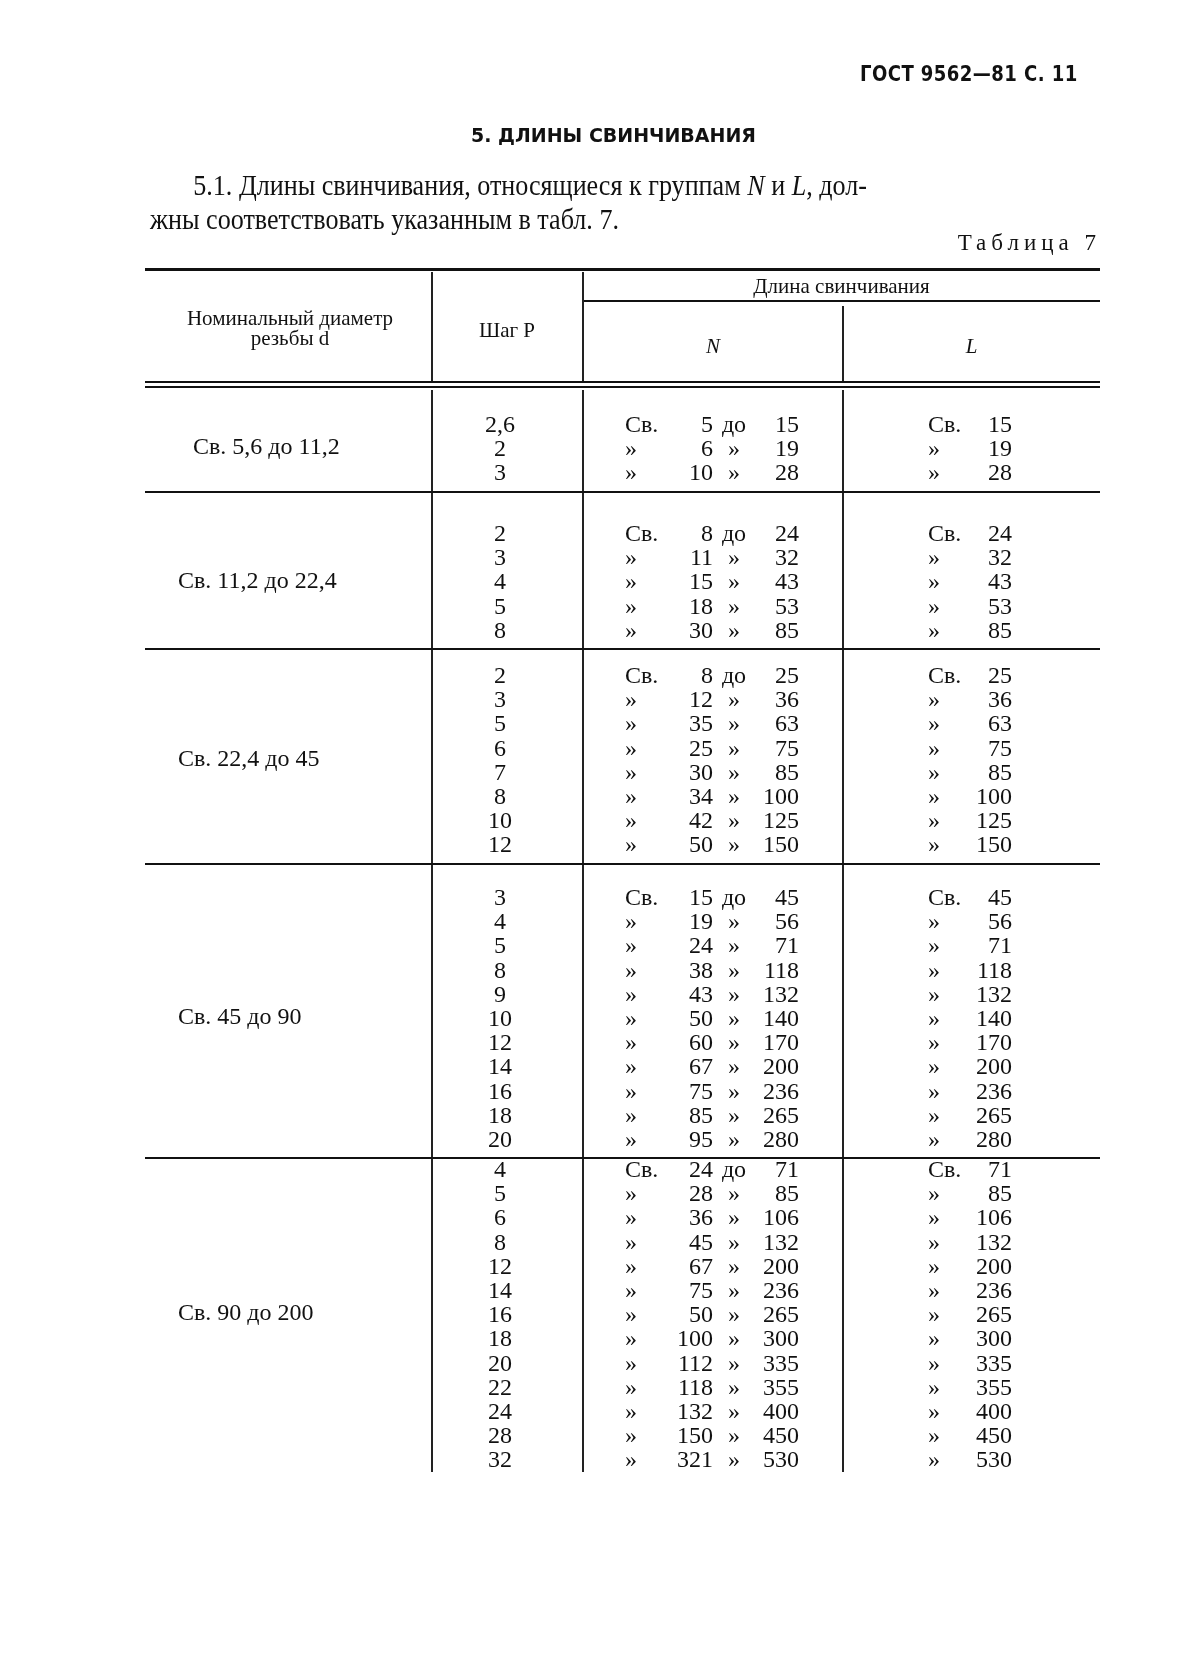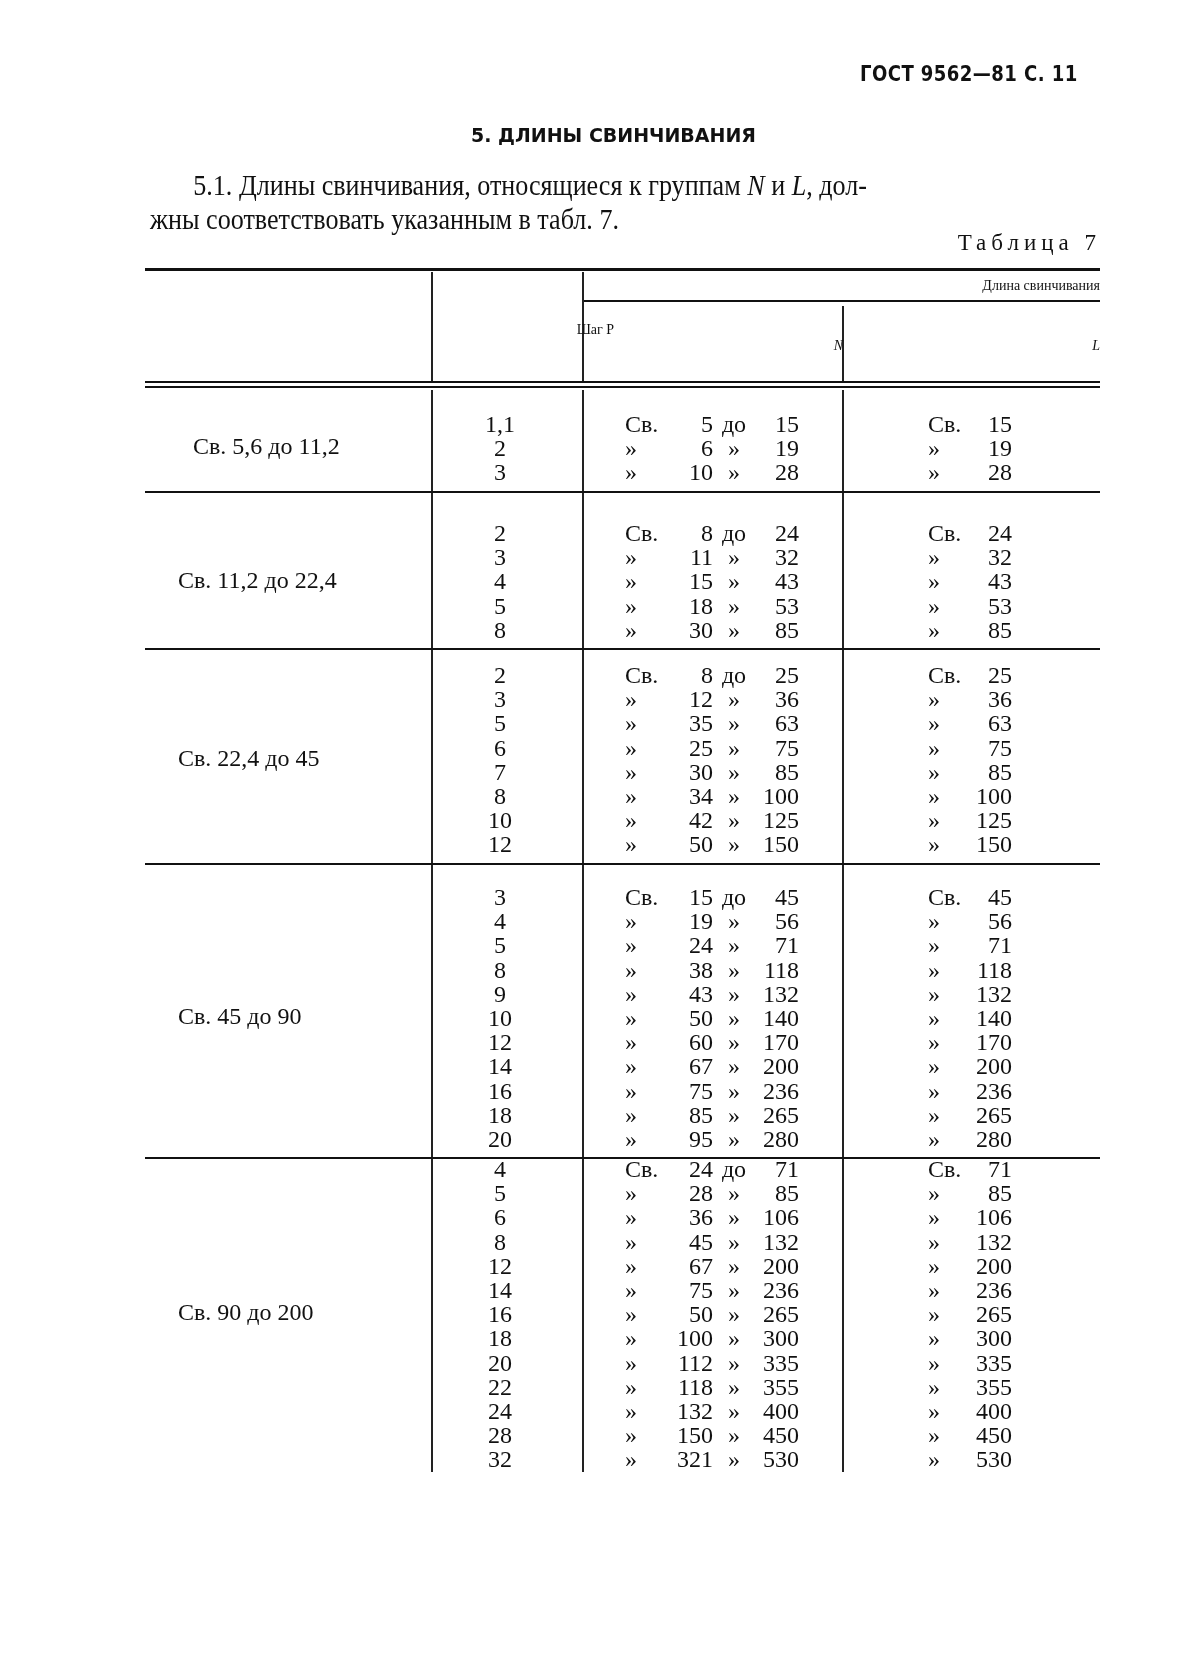--- a/index.html
+++ b/index.html
@@ -9,21 +9,21 @@
   .runhead { left: 860px; top: 62px; font-family: "DejaVu Sans", sans-serif; font-weight: bold;
              font-size: 21px; letter-spacing: 0.5px; transform: scaleX(0.86); transform-origin: left top; }
   .section { left: 0; width: 1187px; top: 124px; text-align: center;
              font-family: "DejaVu Sans", sans-serif; font-weight: bold; font-size: 19px; padding-left: 40px; box-sizing: border-box; }
   .para { left: 150px; width: 950px; top: 168px; font-size: 29px; line-height: 34px; transform: scaleX(0.9); transform-origin: left top; width: 1055px; }
   .para .ind { display: inline-block; width: 48px; }
   .para i { font-style: italic; }
   .tabcap { right: 86px; top: 230px; font-size: 23px; letter-spacing: 5px; }
   .rule { position: absolute; background: #111; }
   .vline { position: absolute; width: 2px; background: #222; }
-  .hdr { position: absolute; font-size: 14px; text-align: right; line-height: 20px; }
+  .hdr { position: absolute; font-size: 21px; text-align: center; line-height: 20px; }
   .cell { position: absolute; font-size: 24px; line-height: 24.2px; }
   .step { text-align: center; width: 70px; }
   .nrow { display: flex; white-space: pre; }
   .nrow span { display: inline-block; }
   .c-pre { width: 46px; text-align: left; }
   .c-from { width: 42px; text-align: right; }
   .c-mid { width: 42px; text-align: center; }
   .c-to { width: 44px; text-align: right; }
   .lrow { display: flex; }
   .l-pre { width: 46px; text-align: left; }
@@ -50,32 +50,36 @@
 
   <div class="rule" style="left:583px;top:300px;width:517px;height:2px;"></div>
 
   <div class="rule" style="left:145px;top:381px;width:955px;height:2px;"></div>
   <div class="rule" style="left:145px;top:386px;width:955px;height:2px;"></div>
 
   <div class="vline" style="left:431px;top:272px;height:109px;"></div>
   <div class="vline" style="left:582px;top:272px;height:109px;"></div>
   <div class="vline" style="left:842px;top:306px;height:75px;"></div>
 
-  <div class="hdr" style="left:448px;width:166px;top:320px;">Шаг P</div>
+  <div class="hdr" style="left:150px;width:280px;top:308px;">
+    <div>Номинальный диаметр</div>
+    <div>резьбы d</div>
+  </div>
+  <div class="hdr" style="left:424px;width:166px;top:320px;">Шаг P</div>
   <div class="hdr" style="left:583px;width:517px;top:276px;">Длина свинчивания</div>
   <div class="hdr" style="left:583px;width:260px;top:336px;font-style:italic;">N</div>
   <div class="hdr" style="left:843px;width:257px;top:336px;font-style:italic;">L</div>
 
   <div class="vline" style="left:431px;top:390px;height:1082px;"></div>
   <div class="vline" style="left:582px;top:390px;height:1082px;"></div>
   <div class="vline" style="left:842px;top:390px;height:1082px;"></div>
 
   <div id="body-rows">
       <div class="cell diam" style="left: 178px; top: 434.3px; margin-left: 15px;">Св. 5,6 до 11,2</div>
-      <div class="cell step" style="left: 465px; top: 412px;">1,1</div>
+      <div class="cell step" style="left: 465px; top: 412px;">2,6</div>
       <div class="cell nrow" style="left: 625px; top: 412px;"><span class="c-pre">Св.</span><span class="c-from">5</span><span class="c-mid">до</span><span class="c-to">15</span></div>
       <div class="cell lrow" style="left: 928px; top: 412px;">
         <span class="l-pre">Св.</span>
         <span class="l-to">15</span>
       </div>
       <div class="cell step" style="left: 465px; top: 436.2px;">2</div>
       <div class="cell nrow" style="left: 625px; top: 436.2px;"><span class="c-pre">»</span><span class="c-from">6</span><span class="c-mid">»</span><span class="c-to">19</span></div>
       <div class="cell lrow" style="left: 928px; top: 436.2px;">
         <span class="l-pre">»</span>
         <span class="l-to">19</span>

